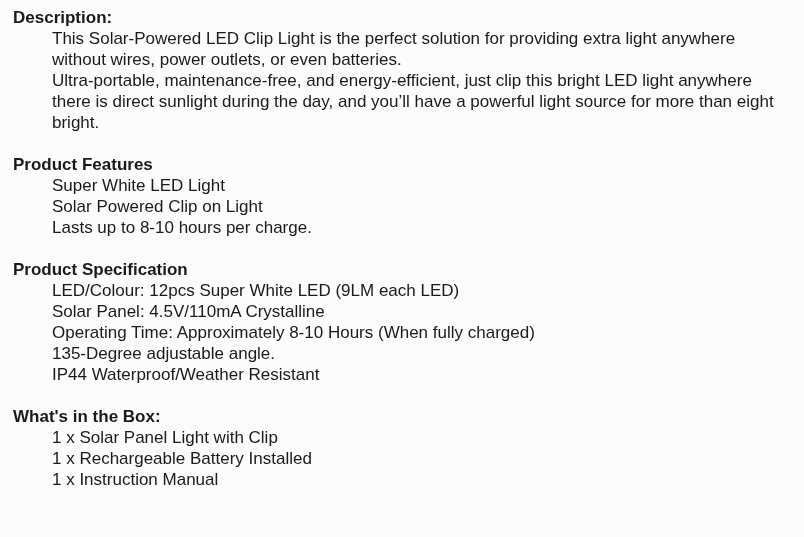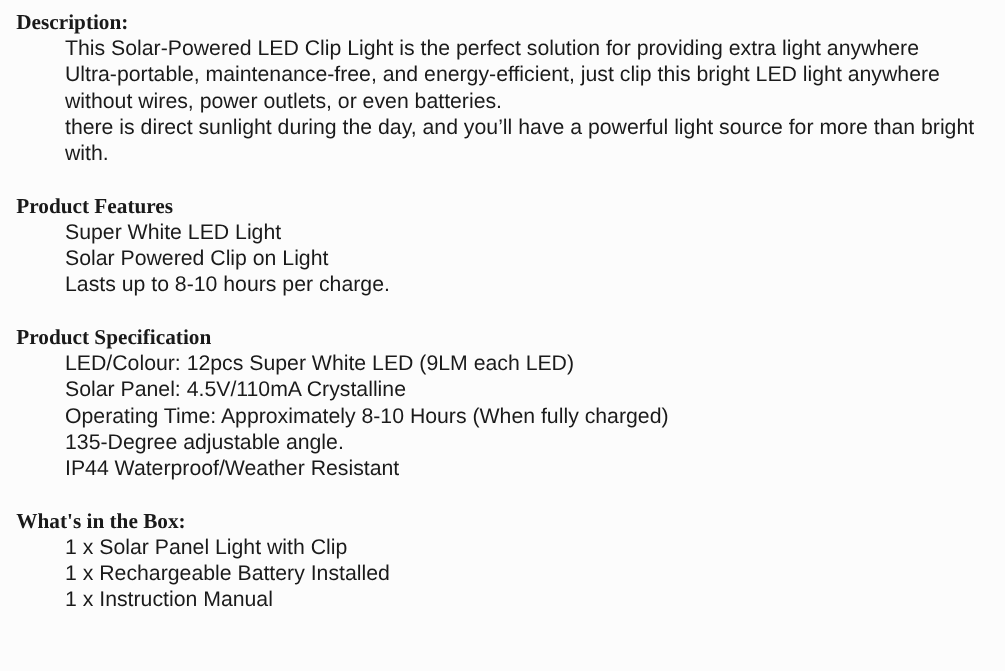--- a/index.html
+++ b/index.html
@@ -24,39 +24,38 @@
   }
   .section {
     margin: 0 0 21px 0;
   }
   .section:last-child {
     margin-bottom: 0;
   }
   .h {
     font-weight: bold;
     white-space: nowrap;
-    font-family: Liberation Serif, serif;
   }
   .ln {
     white-space: nowrap;
     margin-left: 39px;
   }
 </style>
 </head>
 <body>
 
 <div class="doc">
 
   <div class="section">
     <div class="h">Description:</div>
     <div class="ln">This Solar-Powered LED Clip Light is the perfect solution for providing extra light anywhere</div>
+    <div class="ln">without wires, power outlets, or even batteries.</div>
     <div class="ln">Ultra-portable, maintenance-free, and energy-efficient, just clip this bright LED light anywhere</div>
-    <div class="ln">without wires, power outlets, or even batteries.</div>
-    <div class="ln">there is direct sunlight during the day, and you’ll have a powerful light source for more than bright</div>
-    <div class="ln">with.</div>
+    <div class="ln">there is direct sunlight during the day, and you’ll have a powerful light source for more than eight</div>
+    <div class="ln">bright.</div>
   </div>
 
   <div class="section">
     <div class="h">Product Features</div>
     <div class="ln">Super White LED Light</div>
     <div class="ln">Solar Powered Clip on Light</div>
     <div class="ln">Lasts up to 8-10 hours per charge.</div>
   </div>
 
   <div class="section">

